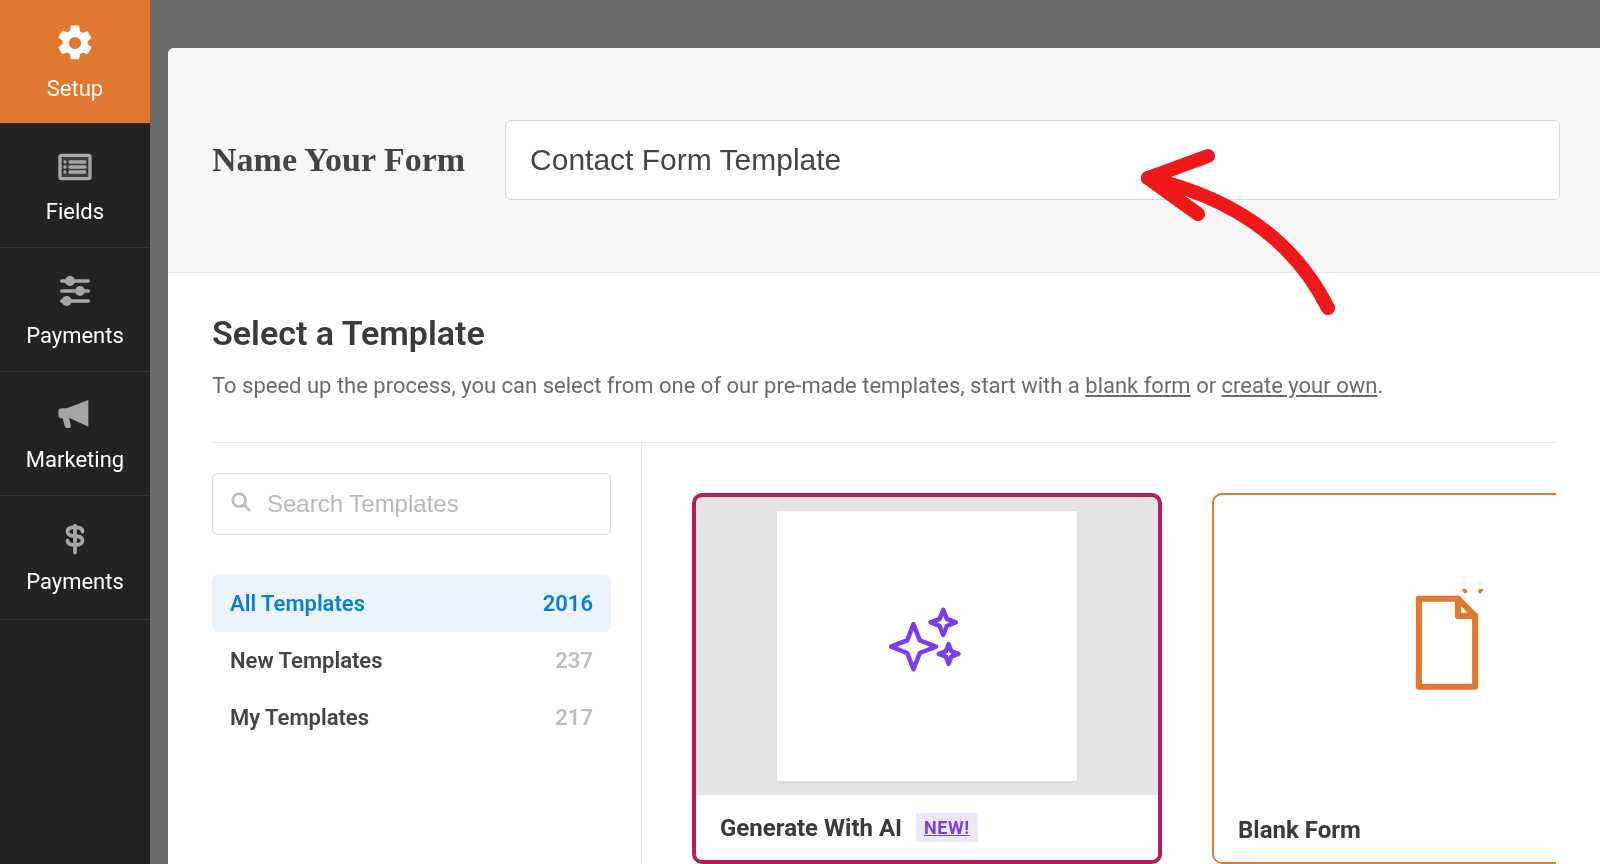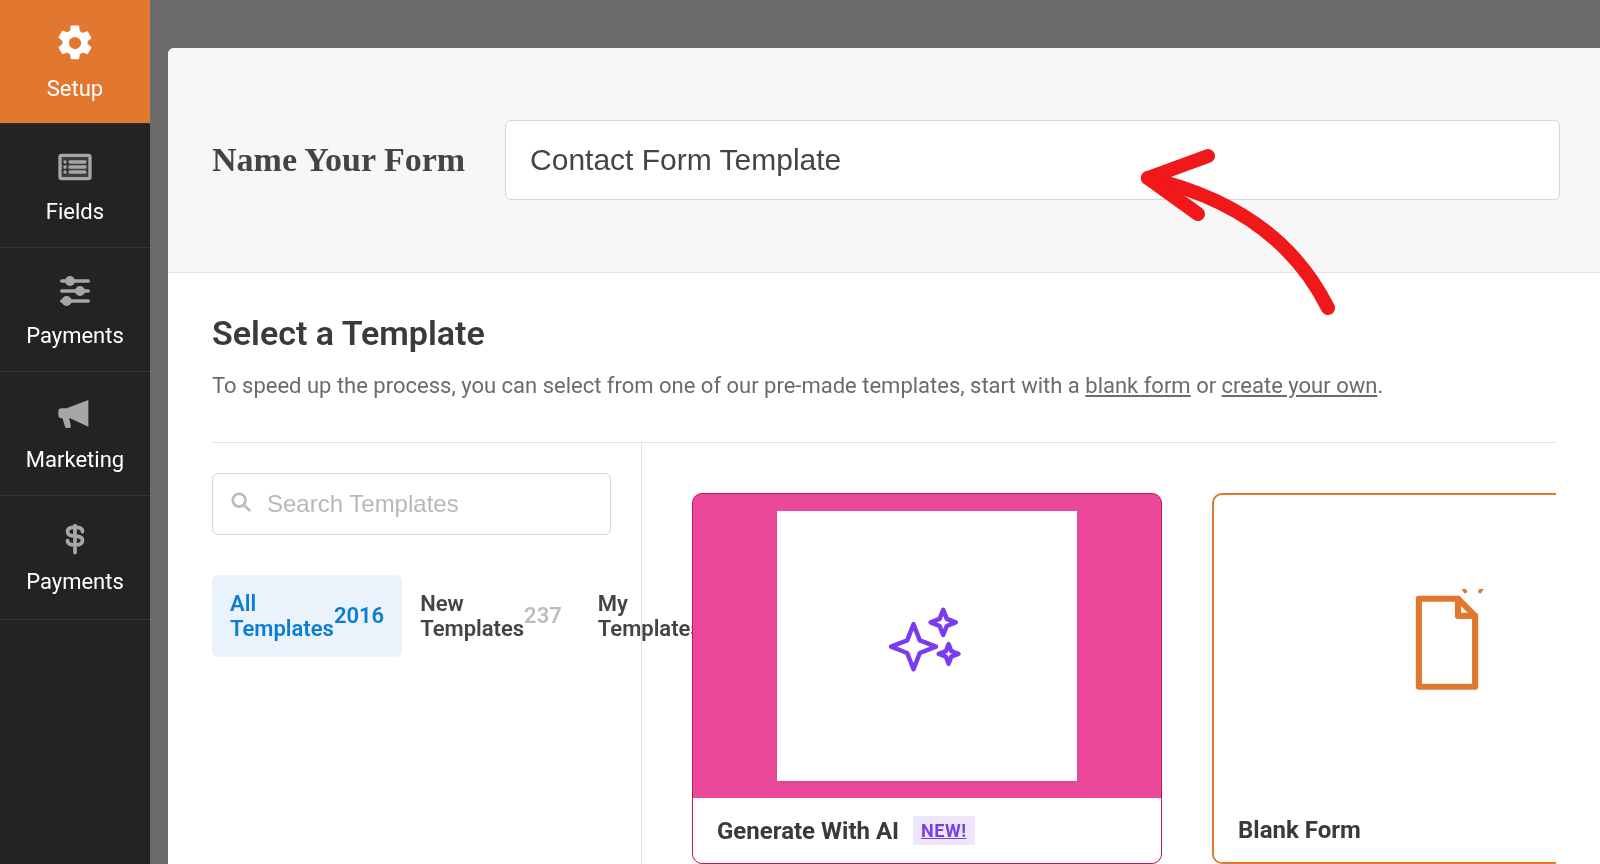--- a/index.html
+++ b/index.html
@@ -147,21 +147,21 @@
     height: 62px;
     border: 1px solid #d6d6d6;
     border-radius: 6px;
     padding: 0 18px 0 54px;
     font-size: 24px;
     color: #555;
     background: #fff;
     outline: none;
   }
   .search-input::placeholder { color: #b8b8b8; }
-  .cat-list { display: flex; flex-direction: row; }
+  .cat-list { display: flex; flex-direction: column; }
   .cat-item {
     display: flex;
     justify-content: space-between;
     align-items: center;
     padding: 16px 18px;
     font-size: 22px;
     font-weight: 600;
     color: #444;
     border-radius: 6px;
     cursor: pointer;
@@ -175,23 +175,23 @@
   
   .cards-col {
     flex: 1;
     padding: 50px 0 0 50px;
     display: flex;
     gap: 50px;
     overflow: hidden;
   }
   .tcard {
     width: 470px;
-    border: 1px solid #be185d;
+    border: 4px solid #be185d;
     border-radius: 10px;
-    background: #ec4899;
+    background: #e5e5e5;
     display: flex;
     flex-direction: column;
     overflow: hidden;
     cursor: pointer;
     flex-shrink: 0;
   }
   .tcard.orange-border {
     border: 2px solid #e27730;
     background: #fff;
   }

